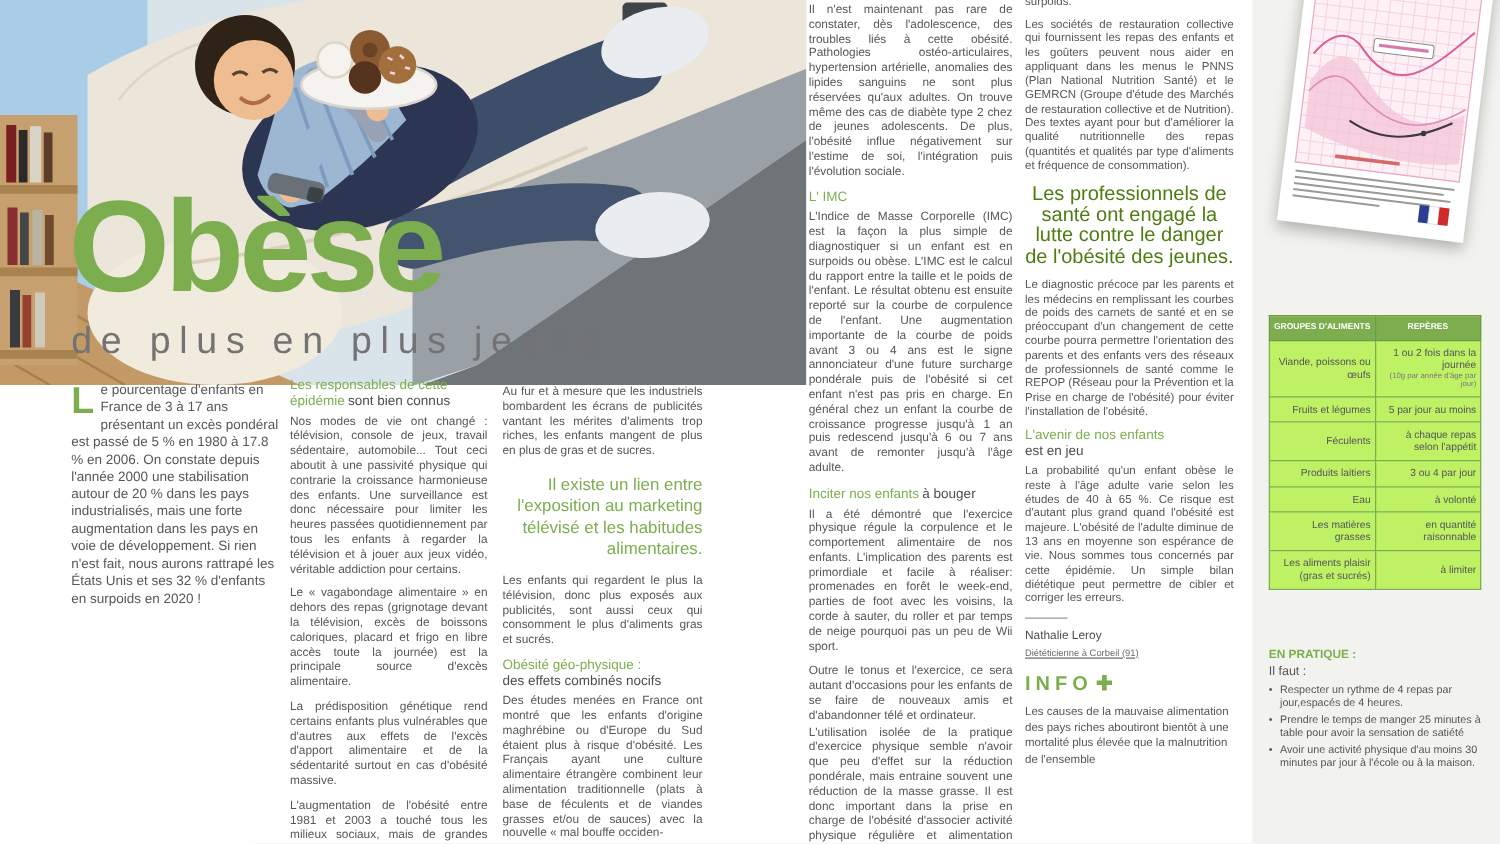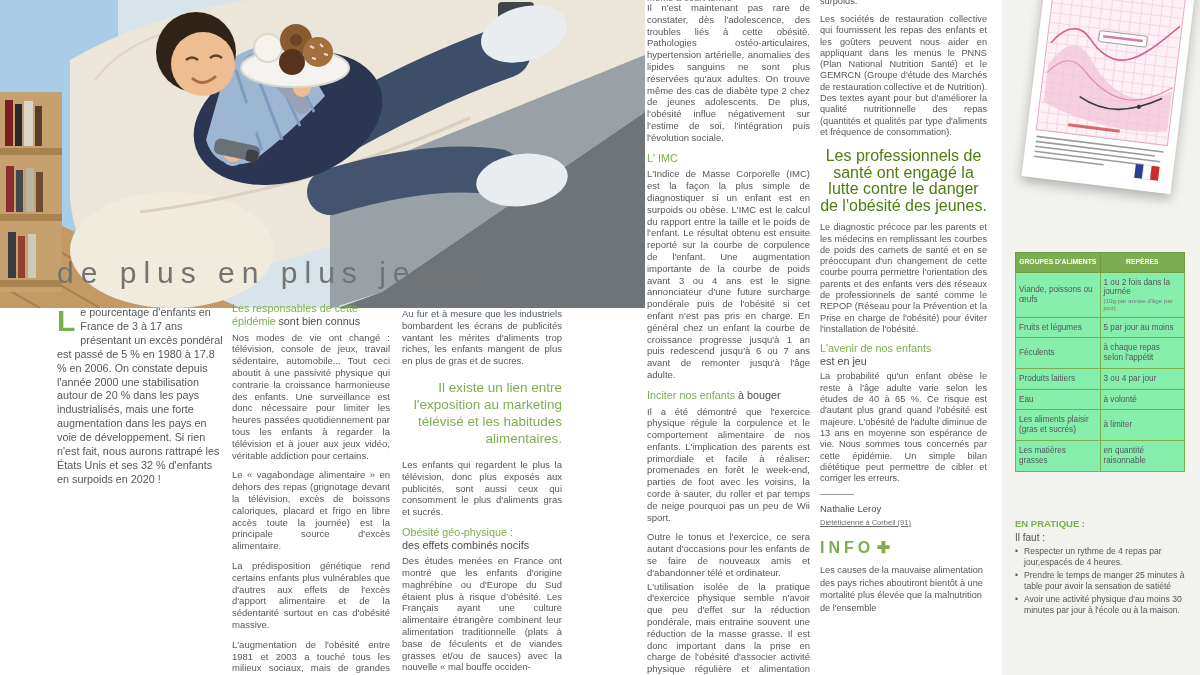--- a/index.html
+++ b/index.html
@@ -36,22 +36,22 @@
   .info-text{text-align:left;font-size:9.2px;line-height:12.6px;}
   
   #sidebar-bg{position:absolute;left:1002px;top:0;width:198px;height:675px;background:#f2f2ef;}
   #chart-thumb{position:absolute;left:1034px;top:-28px;width:150px;height:214px;background:#ffffff;
                transform:rotate(7deg);box-shadow:0 5px 12px rgba(0,0,0,.28);}
   #sidebar-heading{position:absolute;left:1015px;top:212px;width:175px;color:#7cae4f;
                    font-size:14.5px;line-height:17px;text-align:left;margin-top:40px;}
   #food-table{position:absolute;left:1015px;top:252px;width:170px;border-collapse:collapse;}
   #food-table th{background:#7cae4f;color:#ffffff;font-size:6.8px;line-height:8.5px;font-weight:bold;
                  border:1px solid #6d9c43;padding:5px 2px;text-transform:uppercase;}
-  #food-table td{border:1px solid #7cae4f;background:#86efac;color:#55565a;font-size:8.2px;
-                 line-height:9.8px;text-align:left;padding:5px 3px;}
+  #food-table td{border:1px solid #7cae4f;background:#bef264;color:#55565a;font-size:8.2px;
+                 line-height:9.8px;text-align:right;padding:5px 3px;}
   #food-table .note{display:block;font-size:6.2px;line-height:7.2px;color:#77787c;}
   #en-pratique{position:absolute;left:1015px;top:518px;width:172px;text-align:left;}
   .ep-label{color:#7cae4f;font-size:9.5px;font-weight:bold;margin-bottom:3px;}
   .ep-intro{font-size:10px;color:#55565a;margin-bottom:3px;}
   .ep-list{font-size:8.6px;line-height:11px;color:#55565a;}
   .ep-item{display:flex;margin-bottom:2px;}
   .ep-bullet{width:9px;flex:none;}
 </style>
 </head>
 <body>
@@ -121,20 +121,21 @@
         <circle cx="296" cy="40" r="6" fill="#6b4322"></circle>
         <circle cx="318" cy="52" r="15" fill="#a2703d"></circle>
         <path d="M310,46 l4,2 M320,44 l3,3 M324,54 l4,1 M312,58 l4,1" stroke="#f2d5e2" stroke-width="2"></path>
         <circle cx="292" cy="62" r="13" fill="#55331c"></circle>
       </g>
       <rect x="214" y="142" width="46" height="16" rx="6" fill="#6a7077" transform="rotate(12 237 150)"></rect>
       <rect x="246" y="150" width="12" height="12" rx="3" fill="#3c4146" transform="rotate(12 252 156)"></rect>
     </svg>
   </div>
 
+  <div id="title-main">Obèse</div>
   <div id="title-sub">de plus en plus jeune</div>
 
   <div id="col1" class="col">
     <span class="dropcap">L</span><span>e pourcentage d'enfants en France de 3 à 17 ans présentant un excès pondéral est passé de 5 % en 1980 à 17.8 % en 2006. On constate depuis l'année 2000 une stabilisation autour de 20 % dans les pays industrialisés, mais une forte augmentation dans les pays en voie de développement. Si rien n'est fait, nous aurons rattrapé les États Unis et ses 32 % d'enfants en surpoids en 2020 !</span>
   </div>
 
   <div id="col2" class="col">
     <div class="headblock">
       <span class="hg">Les responsables de cette épidémie</span>
       <span class="hd">sont bien connus</span>
@@ -249,26 +250,26 @@
     </tr>
     <tr>
       <td>Produits laitiers</td>
       <td>3 ou 4 par jour</td>
     </tr>
     <tr>
       <td>Eau</td>
       <td>à volonté</td>
     </tr>
     <tr>
+      <td>Les matières grasses</td>
+      <td>en quantité raisonnable</td>
+    </tr>
+    <tr>
       <td>Les aliments plaisir (gras et sucrés)</td>
       <td>à limiter</td>
-    </tr>
-    <tr>
-      <td>Les matières grasses</td>
-      <td>en quantité raisonnable</td>
     </tr>
   </tbody>
     </table>
 
   <div id="en-pratique">
     <div class="ep-label">EN PRATIQUE :</div>
     <div class="ep-intro">Il faut :</div>
     <div class="ep-list">
       <div class="ep-item">
           <span class="ep-bullet">•</span>

